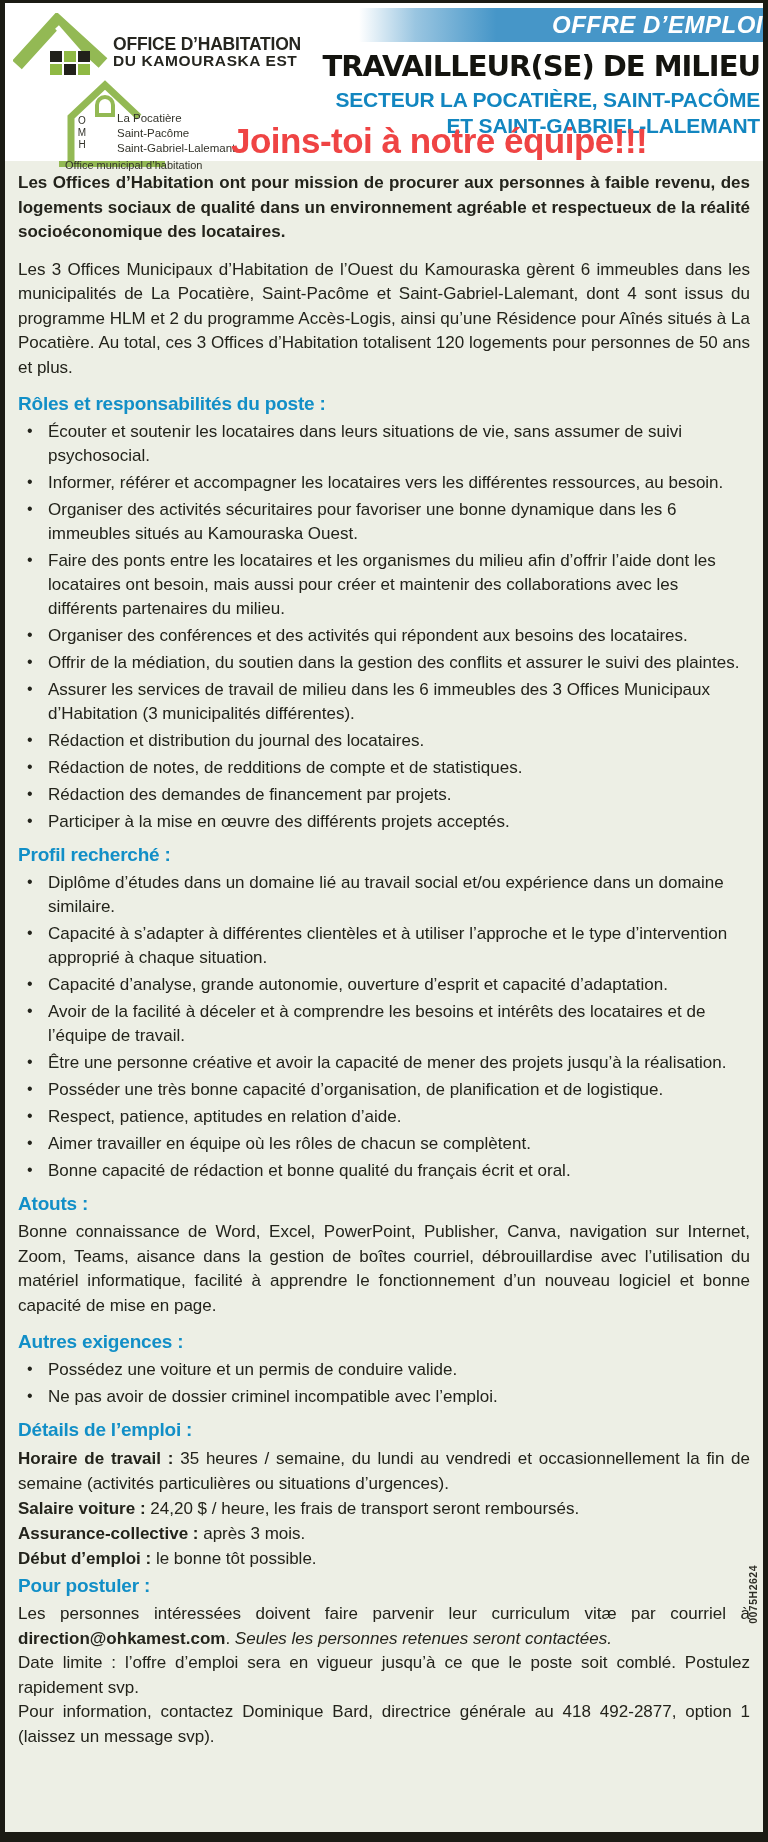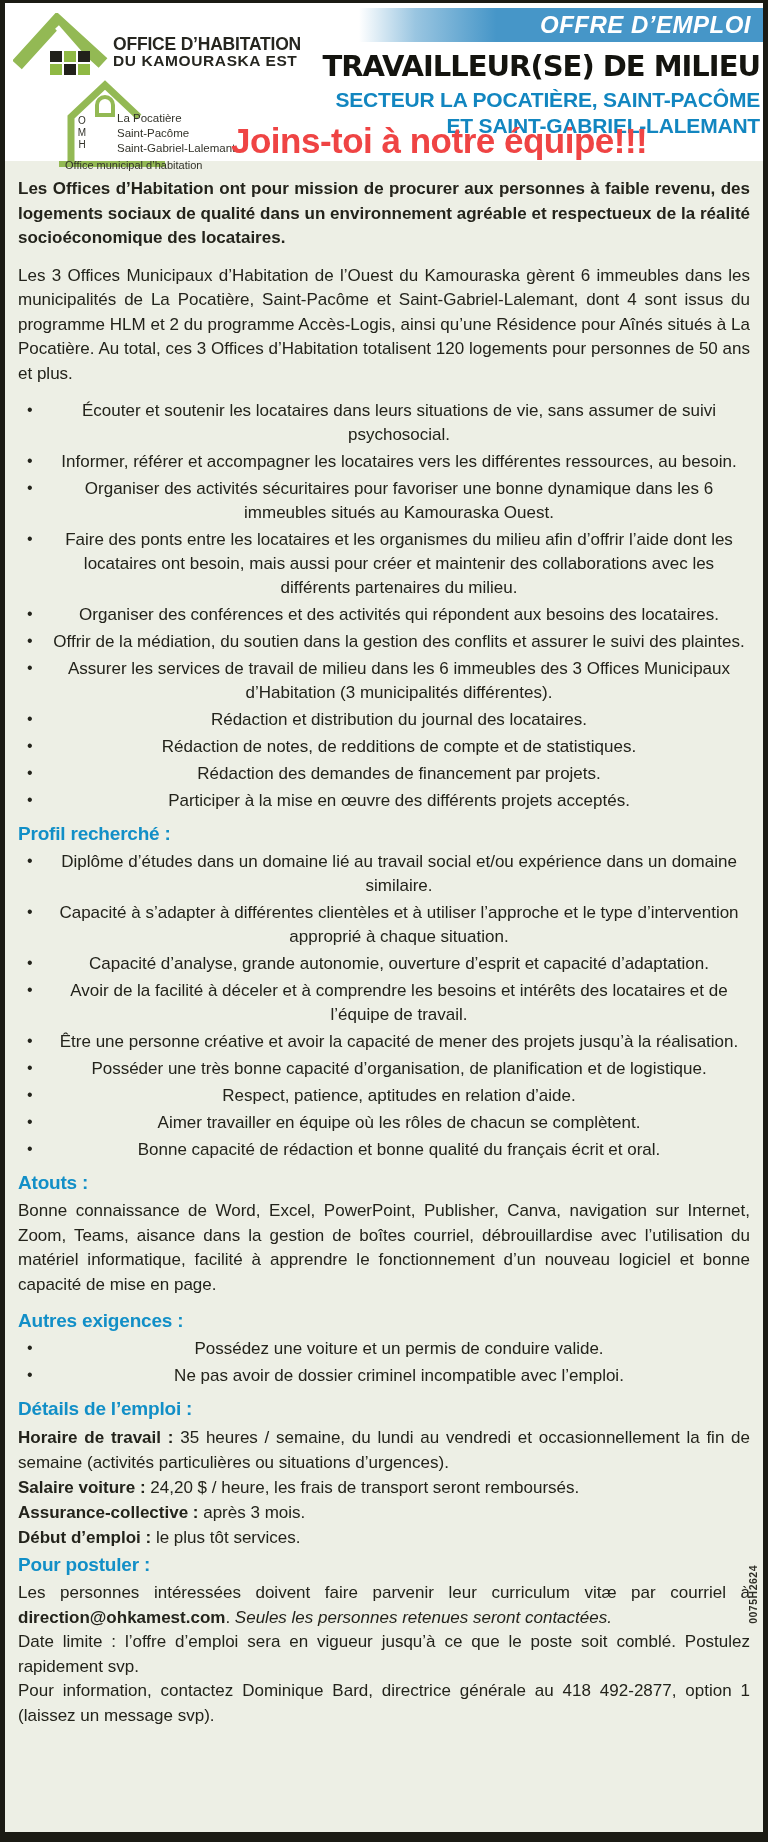--- a/index.html
+++ b/index.html
@@ -6,21 +6,21 @@
   .page{
     position:relative; width:768px; height:1842px; box-sizing:border-box;
     background:#edefe5; border:solid #1b1b14; border-width:3px 5px 10px 5px;
     overflow:hidden; font-family:"Liberation Sans", sans-serif; color:#23231b;
   }
   
   .header{position:relative; height:158px; background:#ffffff;}
   .banner{
     position:absolute; top:5px; right:0; width:404px; height:34px;
     background:linear-gradient(90deg, rgba(70,150,200,0) 0%, rgba(70,150,200,.55) 14%, #4696c8 34%);
-    display:flex; align-items:center; justify-content:flex-end; padding-right:12px; box-sizing:border-box;
+    display:flex; align-items:center; justify-content:flex-end; box-sizing:border-box;
   }
   .banner span{
     color:#fff; font-style:italic; font-weight:bold; font-size:24px; letter-spacing:.5px;
     white-space:nowrap;
   }
   .logo1{position:absolute; left:8px; top:10px; display:flex; align-items:flex-start;}
   .logo1 svg{display:block;}
   .logo1-text{margin-left:4px; margin-top:22px; line-height:1.05;}
   .logo1-text .l1{font-size:17.5px; font-weight:800; color:#262620; letter-spacing:-.2px;}
   .logo1-text .l2{font-size:15.5px; font-weight:700; color:#262620; letter-spacing:.6px;}
@@ -32,26 +32,26 @@
   .subtitle{position:absolute; top:84px; right:3px; text-align:right; line-height:26px;
     font-size:21px; font-weight:800; color:#1286c0; letter-spacing:-.2px;}
   .omh{position:absolute; left:48px; top:76px; width:190px; height:95px;}
   .omh svg{position:absolute; left:0; top:0;}
   .omh-letters{position:absolute; left:24px; top:36px; font-size:10px; line-height:12px; color:#33332a; text-align:center; width:10px;}
   .omh-munis{position:absolute; left:64px; top:32px; font-size:11.5px; line-height:15px; color:#33332a;}
   .omh-caption{position:absolute; left:12px; top:80px; font-size:11px; color:#33332a; white-space:nowrap;}
   .tagline{position:absolute; left:226px; top:118px; font-size:35px; font-weight:800;
     color:#ef4444; letter-spacing:-.5px; white-space:nowrap;}
   
-  .content{padding:16px 13px 0 13px; position:relative;}
+  .content{padding:10px 13px 0 13px; position:relative;}
   .para{margin:0 0 13px; font-size:17px; line-height:24.5px; text-align:justify;}
   .para.bold{font-weight:bold;}
   .para.tight{margin:0;}
   .sec-h{margin:4px 0 5px; font-size:19px; font-weight:800; color:#128fc7; letter-spacing:-.2px;}
-  ul.bullets{margin:0 0 10px; padding:0; list-style:none;text-align:center;}
+  ul.bullets{margin:0 0 10px; padding:0; list-style:none;}
   ul.bullets li{position:relative; padding-left:30px; margin:0 0 3px; font-size:17px; line-height:24px;}
   ul.bullets li::before{content:"•"; position:absolute; left:9px; top:-1px; font-size:16px; color:#23231b;}
   .detail{margin:0; font-size:17px; line-height:25px; text-align:justify;}
   .detail b{font-weight:800;}
   #sections .para i{font-style:italic;}
   .side-code{
     position:absolute; right:4px; top:1562px;
     writing-mode:vertical-rl; transform:rotate(180deg);
     font-size:10.5px; font-weight:700; letter-spacing:.5px; color:#2e2e26;
   }
@@ -112,20 +112,21 @@
       <div class="omh-caption">Office municipal d’habitation</div>
     </div>
 
     <div class="tagline">Joins-toi à notre équipe!!!</div>
   </div>
 
   <div class="content">
     <p class="para bold">Les Offices d’Habitation ont pour mission de procurer aux personnes à faible revenu, des logements sociaux de qualité dans un environnement agréable et respectueux de la réalité socioéconomique des locataires.</p>
     <p class="para">Les 3 Offices Municipaux d’Habitation de l’Ouest du Kamouraska gèrent 6 immeubles dans les municipalités de La Pocatière, Saint-Pacôme et Saint-Gabriel-Lalemant, dont 4 sont issus du programme HLM et 2 du programme Accès-Logis, ainsi qu’une Résidence pour Aînés situés à La Pocatière. Au total, ces 3 Offices d’Habitation totalisent 120 logements pour personnes de 50 ans et plus.</p>
     <div id="sections">
+        <h2 class="sec-h">Rôles et responsabilités du poste :</h2>
         <ul class="bullets">
           <li>Écouter et soutenir les locataires dans leurs situations de vie, sans assumer de suivi psychosocial.</li>
           <li>Informer, référer et accompagner les locataires vers les différentes ressources, au besoin.</li>
           <li>Organiser des activités sécuritaires pour favoriser une bonne dynamique dans les 6 immeubles situés au Kamouraska Ouest.</li>
           <li>Faire des ponts entre les locataires et les organismes du milieu afin d’offrir l’aide dont les locataires ont besoin, mais aussi pour créer et maintenir des collaborations avec les différents partenaires du milieu.</li>
           <li>Organiser des conférences et des activités qui répondent aux besoins des locataires.</li>
           <li>Offrir de la médiation, du soutien dans la gestion des conflits et assurer le suivi des plaintes.</li>
           <li>Assurer les services de travail de milieu dans les 6 immeubles des 3 Offices Municipaux d’Habitation (3 municipalités différentes).</li>
           <li>Rédaction et distribution du journal des locataires.</li>
           <li>Rédaction de notes, de redditions de compte et de statistiques.</li>
@@ -148,21 +149,21 @@
         <p class="para">Bonne connaissance de Word, Excel, PowerPoint, Publisher, Canva, navigation sur Internet, Zoom, Teams, aisance dans la gestion de boîtes courriel, débrouillardise avec l’utilisation du matériel informatique, facilité à apprendre le fonctionnement d’un nouveau logiciel et bonne capacité de mise en page.</p>
         <h2 class="sec-h">Autres exigences :</h2>
         <ul class="bullets">
           <li>Possédez une voiture et un permis de conduire valide.</li>
           <li>Ne pas avoir de dossier criminel incompatible avec l’emploi.</li>
         </ul>
         <h2 class="sec-h">Détails de l’emploi :</h2>
         <p class="detail"><b>Horaire de travail :</b> <span>35 heures / semaine, du lundi au vendredi et occasionnellement la fin de semaine (activités particulières ou situations d’urgences).</span></p>
         <p class="detail"><b>Salaire voiture :</b> <span>24,20 $ / heure, les frais de transport seront remboursés.</span></p>
         <p class="detail"><b>Assurance-collective :</b> <span>après 3 mois.</span></p>
-        <p class="detail"><b>Début d’emploi :</b> <span>le plus tôt services.</span></p>
+        <p class="detail"><b>Début d’emploi :</b> <span>le bonne tôt possible.</span></p>
         <h2 class="sec-h">Pour postuler :</h2>
         <p class="para tight"><span>Les personnes intéressées doivent faire parvenir leur curriculum vitæ par courriel à </span><b>direction@ohkamest.com</b><span>. </span><i>Seules les personnes retenues seront contactées.</i></p>
         <p class="para tight">Date limite : l’offre d’emploi sera en vigueur jusqu’à ce que le poste soit comblé. Postulez rapidement svp.</p>
         <p class="para tight">Pour information, contactez Dominique Bard, directrice générale au 418 492-2877, option 1 (laissez un message svp).</p>
       </div>
   </div>
 
   <div class="side-code">0075H2624</div>
 </div>
 

